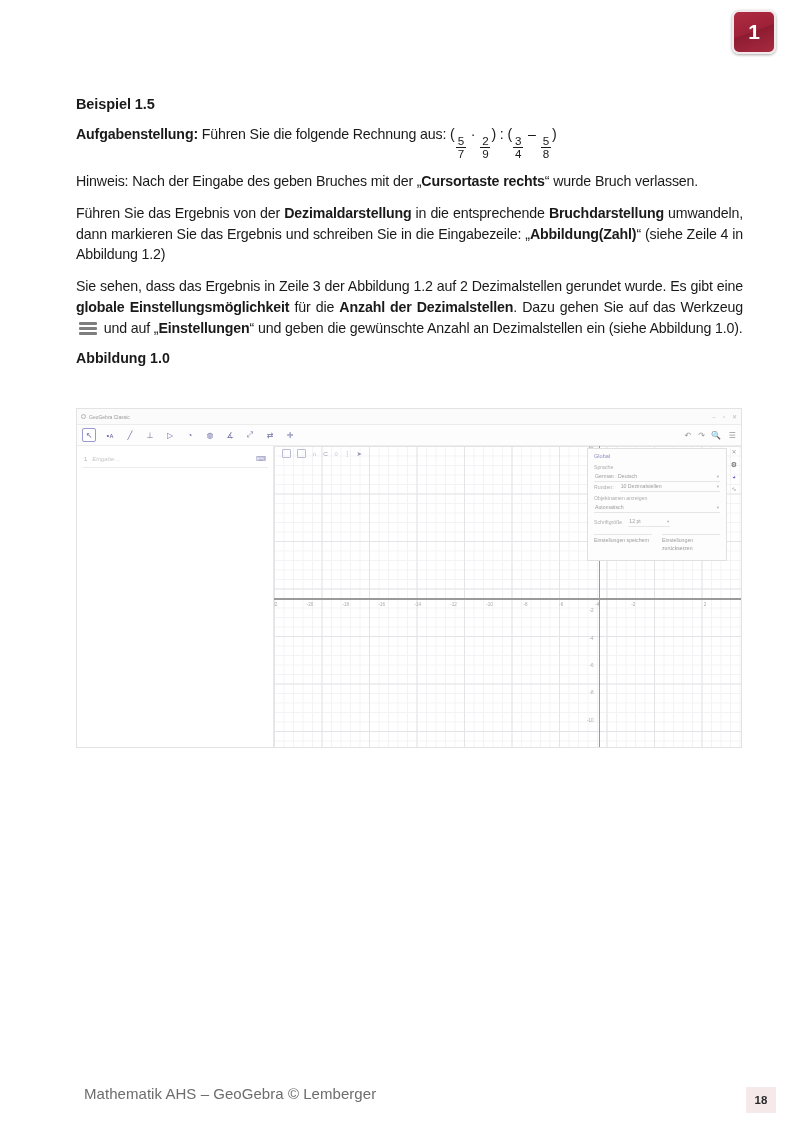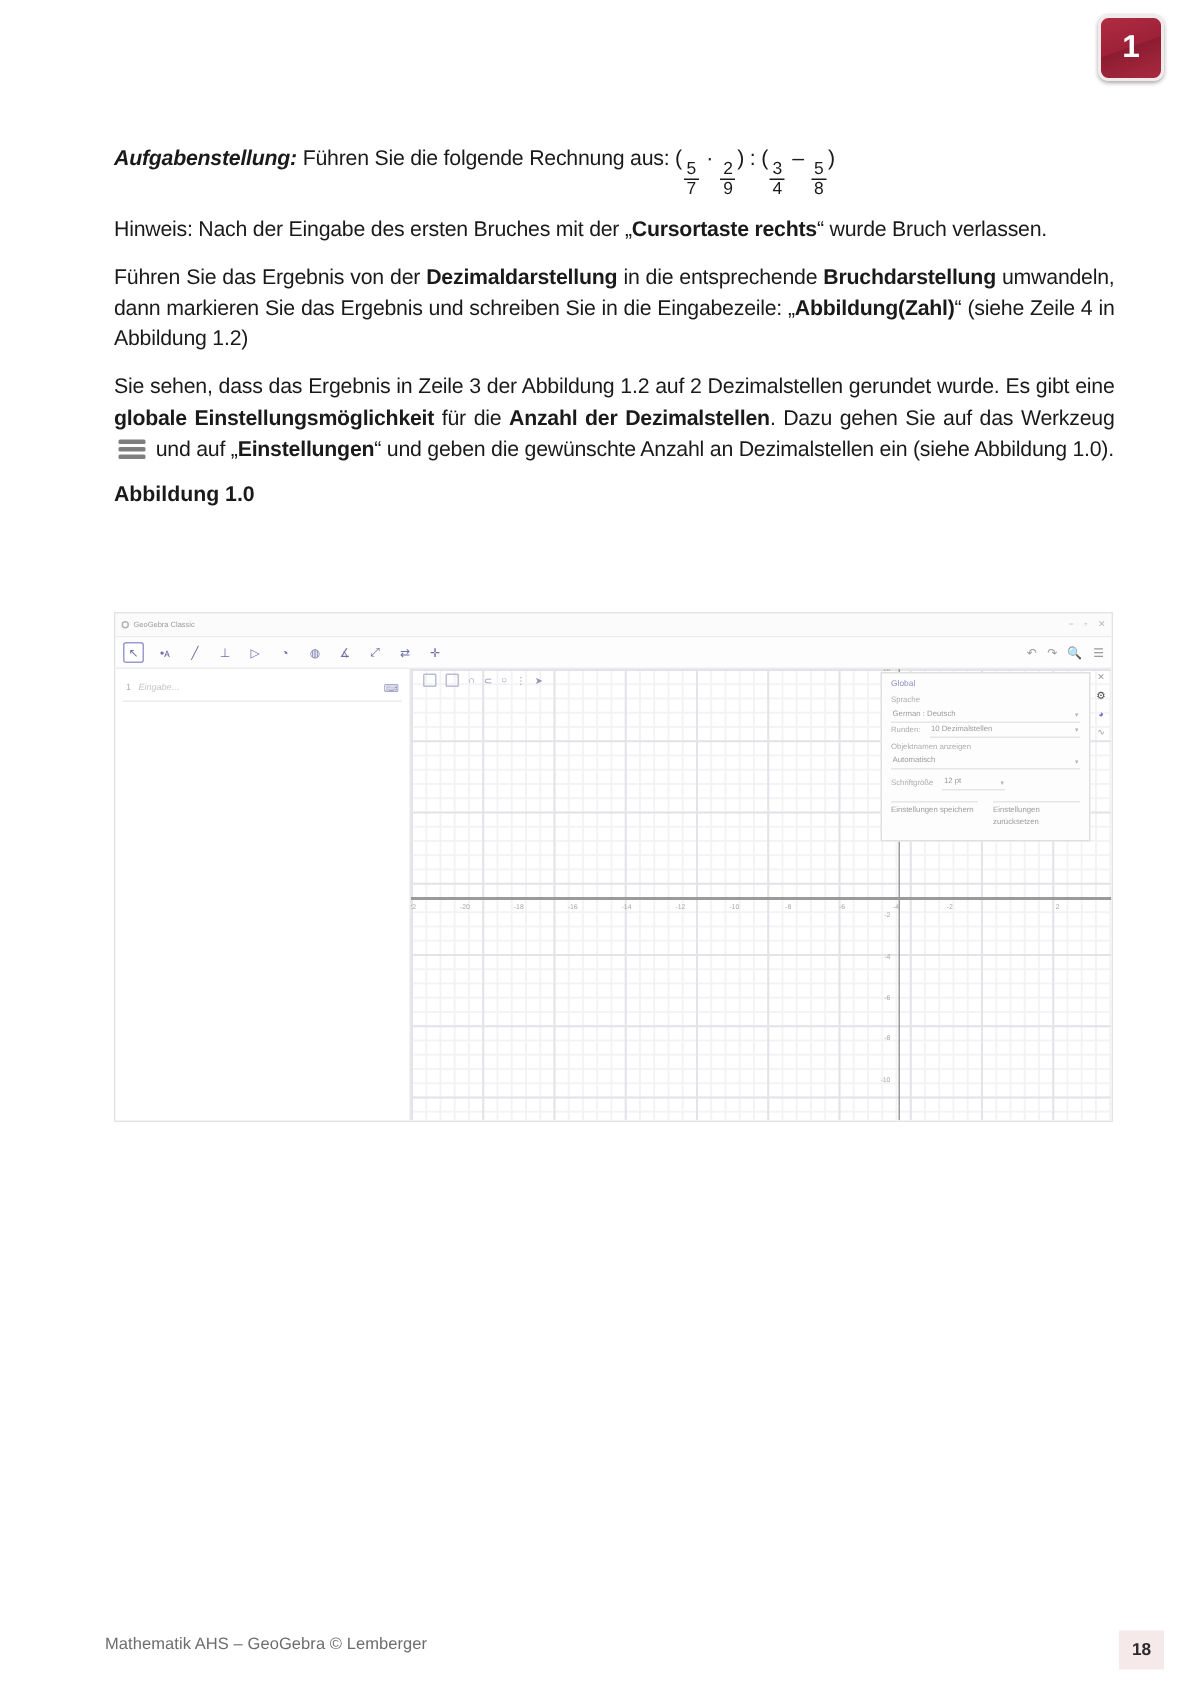--- a/index.html
+++ b/index.html
@@ -39,21 +39,21 @@
   
   .content { position: absolute; left: 76px; top: 96px; width: 667px; }
   .ex-title {
     font-size: 14.5px; font-weight: bold; margin: 0 0 12px 0; letter-spacing: -0.1px;
   }
   p.para {
     font-size: 14.2px; line-height: 1.47; margin: 0 0 11px 0;
     text-align: justify; letter-spacing: -0.15px;
   }
   p.para.nojust { text-align: left; }
-  .it { font-style: italic; }
+  .it { }
   .bd { font-weight: bold; }
   .ul { }
 
   
   .frac {
     display: inline-flex; flex-direction: column; align-items: center;
     vertical-align: -0.52em; margin: 0 1px; line-height: 1.02;
     font-size: 0.82em;
   }
   .frac .num { padding: 0 2px; }
@@ -200,61 +200,62 @@
     position: absolute; top: 3px; right: 1px; width: 12px;
     display: flex; flex-direction: column; align-items: center; gap: 6px;
     z-index: 6;
   }
   .side-icons span { font-size: 6px; color: #9a9a9a; line-height: 1; }
   .side-icons span.gear { color: #4a4a4a; font-size: 7px; }
   .side-icons span.clr { color: #7a6fc4; }
 
   
   .footer-text {
-    position: absolute; left: 70px; bottom: 29px;
-    font-size: 11px; color: #6d6d6d; letter-spacing: 0.05px;
+    position: absolute; left: 84px; bottom: 29px;
+    font-size: 15px; color: #6d6d6d; letter-spacing: 0.05px;
   }
   .page-badge {
     position: absolute; right: 24px; bottom: 18px;
     width: 30px; height: 26px; background: #f5e9ea;
     display: flex; align-items: center; justify-content: center;
     font-size: 11.5px; font-weight: bold; color: #2b2b2b;
   }
 </style>
 </head>
 <body>
 
 <div class="page-header">
   <div class="chapter-badge">
     <span>1</span>
   </div>
 </div>
 
 <div class="content">
 
+  <div class="ex-title">Beispiel 1.5</div>
 
   <p class="para nojust">
     <span class="it bd">Aufgabenstellung:</span><span> Führen Sie die folgende Rechnung aus: (</span><span class="frac">
         <span class="num">5</span>
         <span class="den">7</span>
       </span><span> · </span><span class="frac">
         <span class="num">2</span>
         <span class="den">9</span>
       </span><span>) : (</span><span class="frac">
         <span class="num">3</span>
         <span class="den">4</span>
       </span><span> – </span><span class="frac">
         <span class="num">5</span>
         <span class="den">8</span>
       </span><span>)</span>
   </p>
 
 
   <p class="para">
-    <span class="ul">Hinweis:</span><span> Nach der Eingabe des ersten Bruches mit der „</span><span class="bd">Cursortaste rechts</span><span>“ wurde Bruch verlassen.</span>
+    <span class="ul">Hinweis:</span><span> Nach der Eingabe des geben Bruches mit der „</span><span class="bd">Cursortaste rechts</span><span>“ wurde Bruch verlassen.</span>
   </p>
 
   <p class="para">
     <span>Führen Sie das Ergebnis von der </span><span class="bd">Dezimaldarstellung</span><span> in die entsprechende </span><span class="bd">Bruchdarstellung</span><span> umwandeln, dann markieren Sie das Ergebnis und schreiben Sie in die Eingabezeile: „</span><span class="bd">Abbildung(Zahl)</span><span>“ (siehe Zeile 4 in Abbildung 1.2)</span>
   </p>
 
   <p class="para">
     <span>Sie sehen, dass das Ergebnis in Zeile 3 der Abbildung 1.2 auf 2 Dezimalstellen gerundet wurde. Es gibt eine </span><span class="bd">globale Einstellungsmöglichkeit</span><span> für die </span><span class="bd">Anzahl der Dezimalstellen</span><span>. Dazu gehen Sie auf das Werkzeug </span><span class="tool-glyph"><i></i><i></i><i></i></span><span> und auf „</span><span class="bd">Einstellungen</span><span>“ und geben die gewünschte Anzahl an Dezimalstellen ein (siehe Abbildung 1.0).</span>
   </p>
 

